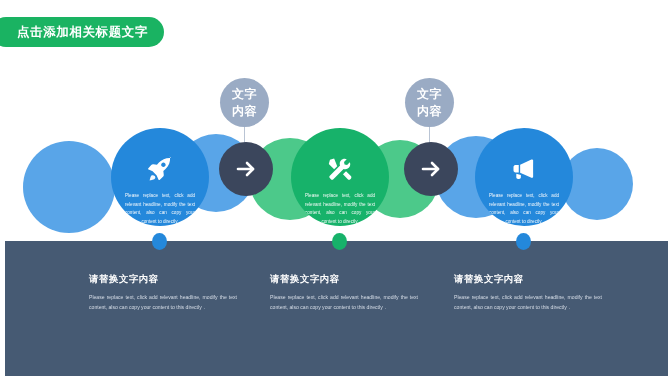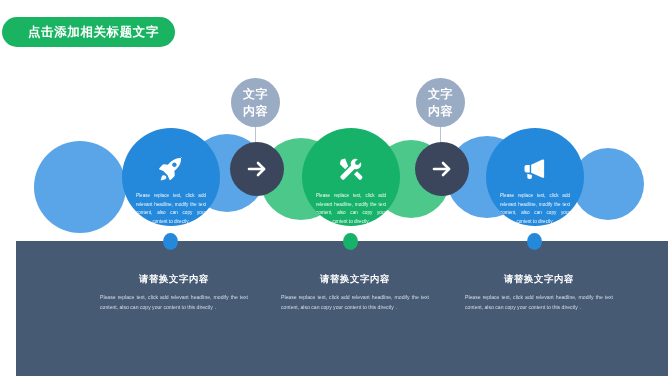--- a/index.html
+++ b/index.html
@@ -2,21 +2,21 @@
 <html><head>
 <meta charset="utf-8">
 <style>
   * { margin:0; padding:0; box-sizing:border-box; }
   html,body{ width:668px; height:376px; overflow:hidden; }
   body{
     font-family:"Liberation Sans","DejaVu Sans",sans-serif;
     background:#ffffff;
     position:relative;
   }
-  #stage{ position:absolute; left:16px; top:0; width:561px; height:376px; }
+  #stage{ position:absolute; left:5px; top:0; width:561px; height:376px; }
 
   
   #title-badge{
     position:absolute; left:-14px; top:17px;
     height:30px; padding:0 16px 0 26px;
     background:#1ab362;
     border-radius:16px;
     display:flex; align-items:center;
     color:#ffffff;
     font-size:12.5px; font-weight:bold;
@@ -84,21 +84,21 @@
     position:absolute; width:1px; background:#b9c4d4; z-index:18;
   }
 
   
   .dot{ position:absolute; border-radius:50%; z-index:30; }
 
   
   .blurb{ position:absolute; z-index:12; color:#ffffff; }
   .blurb h3{
     font-size:9.4px; font-weight:bold; letter-spacing:.6px;
-    text-align:center; margin-bottom:6px; color:#ffffff;
+    text-align:left; margin-bottom:6px; color:#ffffff;
   }
   .blurb p{
     font-size:5.1px; line-height:2.0;
     text-align:justify; color:#d8dfe9;
   }
 </style>
 </head>
 <body>
 
 <div id="stage">

